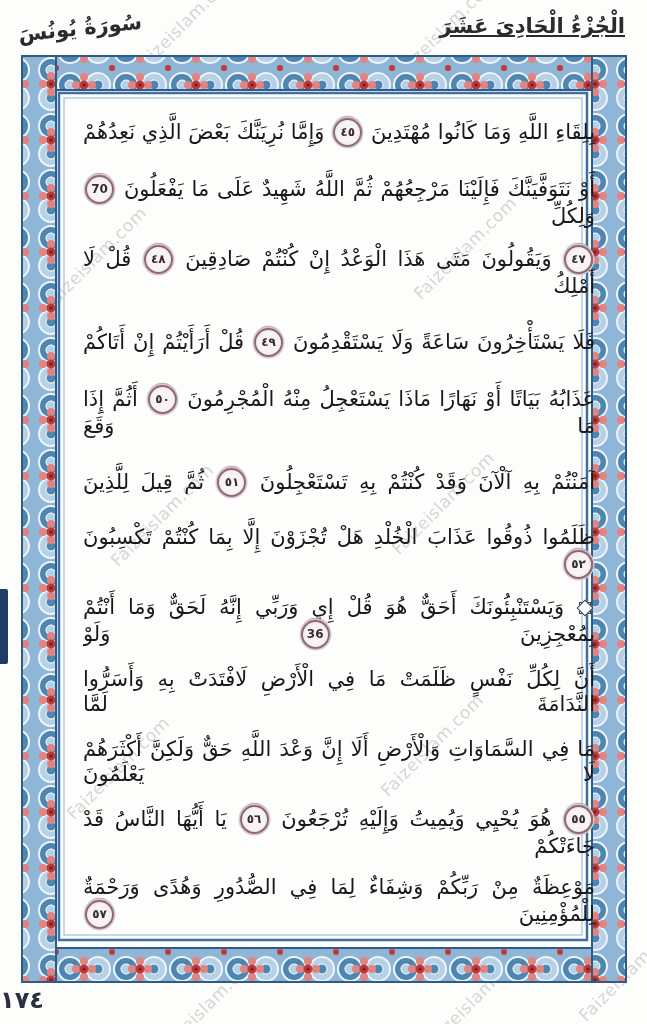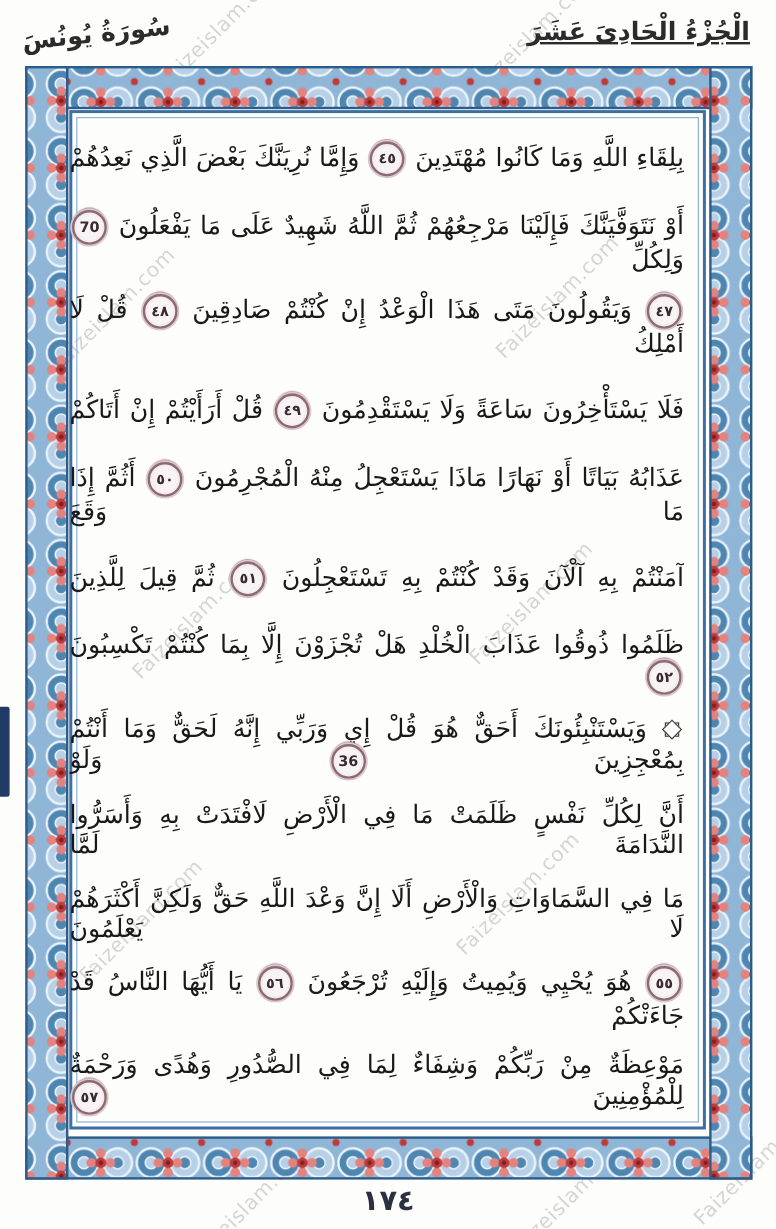--- a/index.html
+++ b/index.html
@@ -28,21 +28,21 @@
   }
   .hdr-surah{
     position:absolute;top:16px;left:18px;
     font-size:21px;font-weight:bold;color:#2b2b2b;
     direction:rtl;transform:rotate(-6deg);
   }
   
   .border-svg{position:absolute;left:0;top:0;}
   
   .text-area{
-    position:absolute;left:58px;top:97px;width:512px;height:840px;
+    position:absolute;left:83px;top:97px;width:512px;height:840px;
     display:flex;flex-direction:column;justify-content:space-between;
   }
   .line-row{flex:1;display:flex;align-items:center;overflow:hidden;}
   .line{
     width:100%;direction:rtl;
     text-align:justify;text-align-last:justify;
     font-size:21px;font-weight:500;color:#191919;
     font-family:"DejaVu Sans",sans-serif;
     line-height:1.2;white-space:normal;
   }
@@ -59,21 +59,21 @@
     position:relative;display:inline-block;
     width:12px;height:12px;margin:0 4px 0 2px;vertical-align:middle;
   }
   .hizb::before,.hizb::after{
     content:"";position:absolute;inset:0;border:1.5px solid #3c3c3c;background:#fff;
   }
   .hizb::after{transform:rotate(45deg);}
   
   .page-num{
     position:absolute;left:0;right:0;top:986px;
-    text-align:center;font-size:24px;font-weight:bold;color:#2a3040;
+    text-align:left;font-size:24px;font-weight:bold;color:#2a3040;
     direction:rtl;
   }
   
   .edge-mark{
     position:absolute;left:0;top:589px;width:8px;height:75px;
     background:#203c64;border-radius:0 2px 2px 0;
   }
 </style>
 </head>
 <body>

